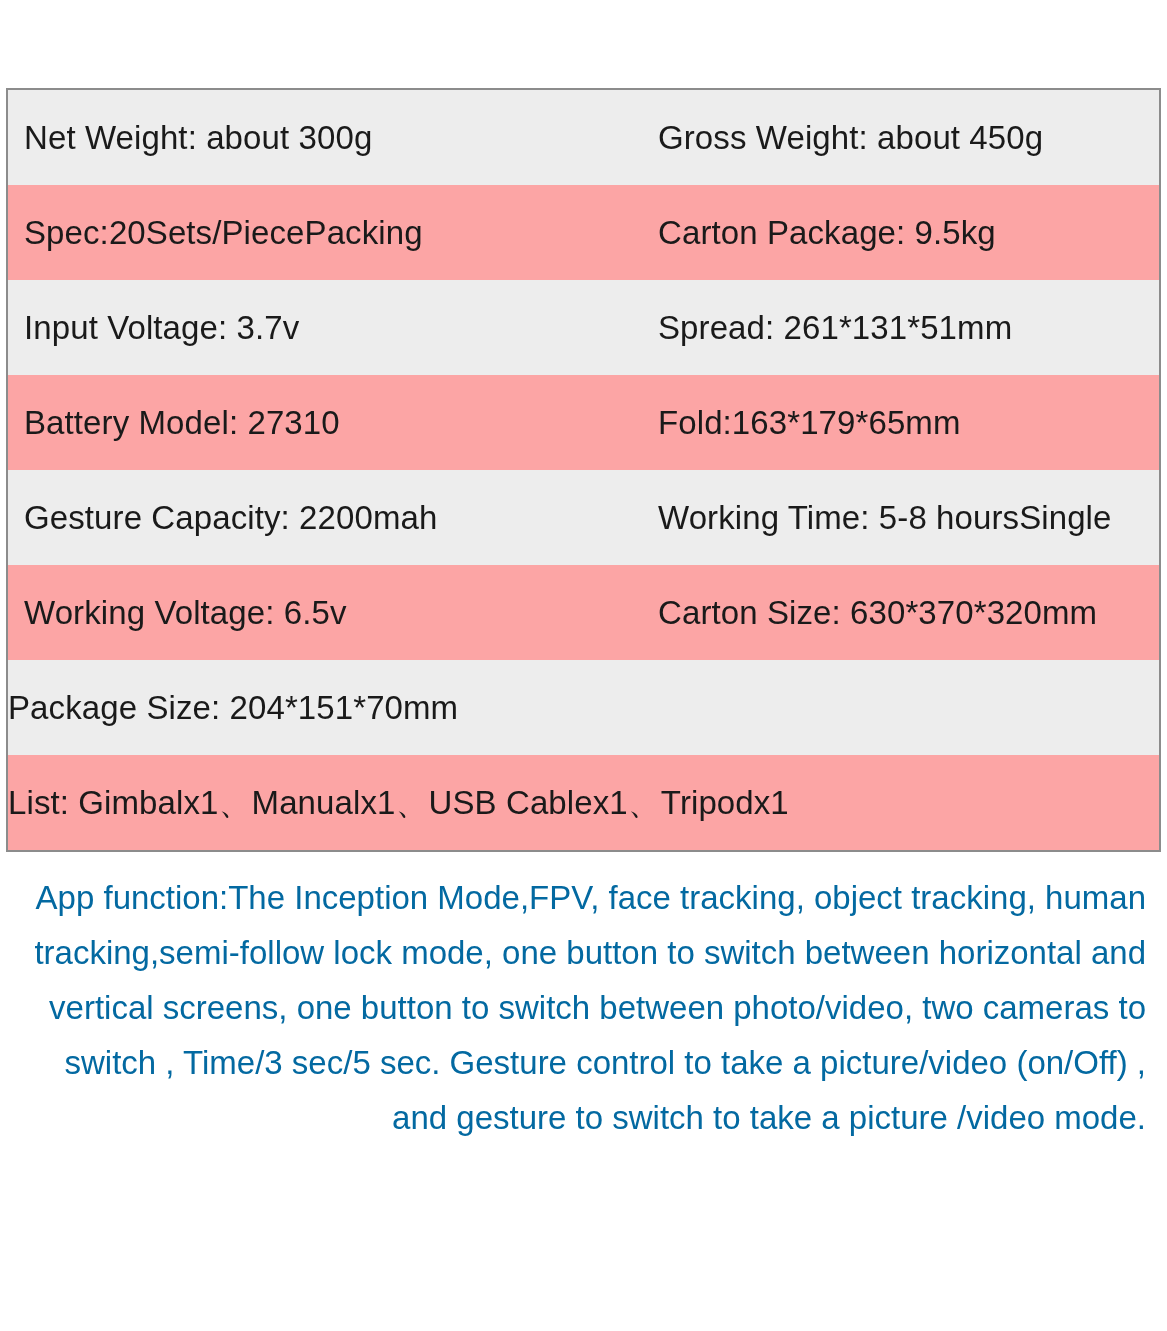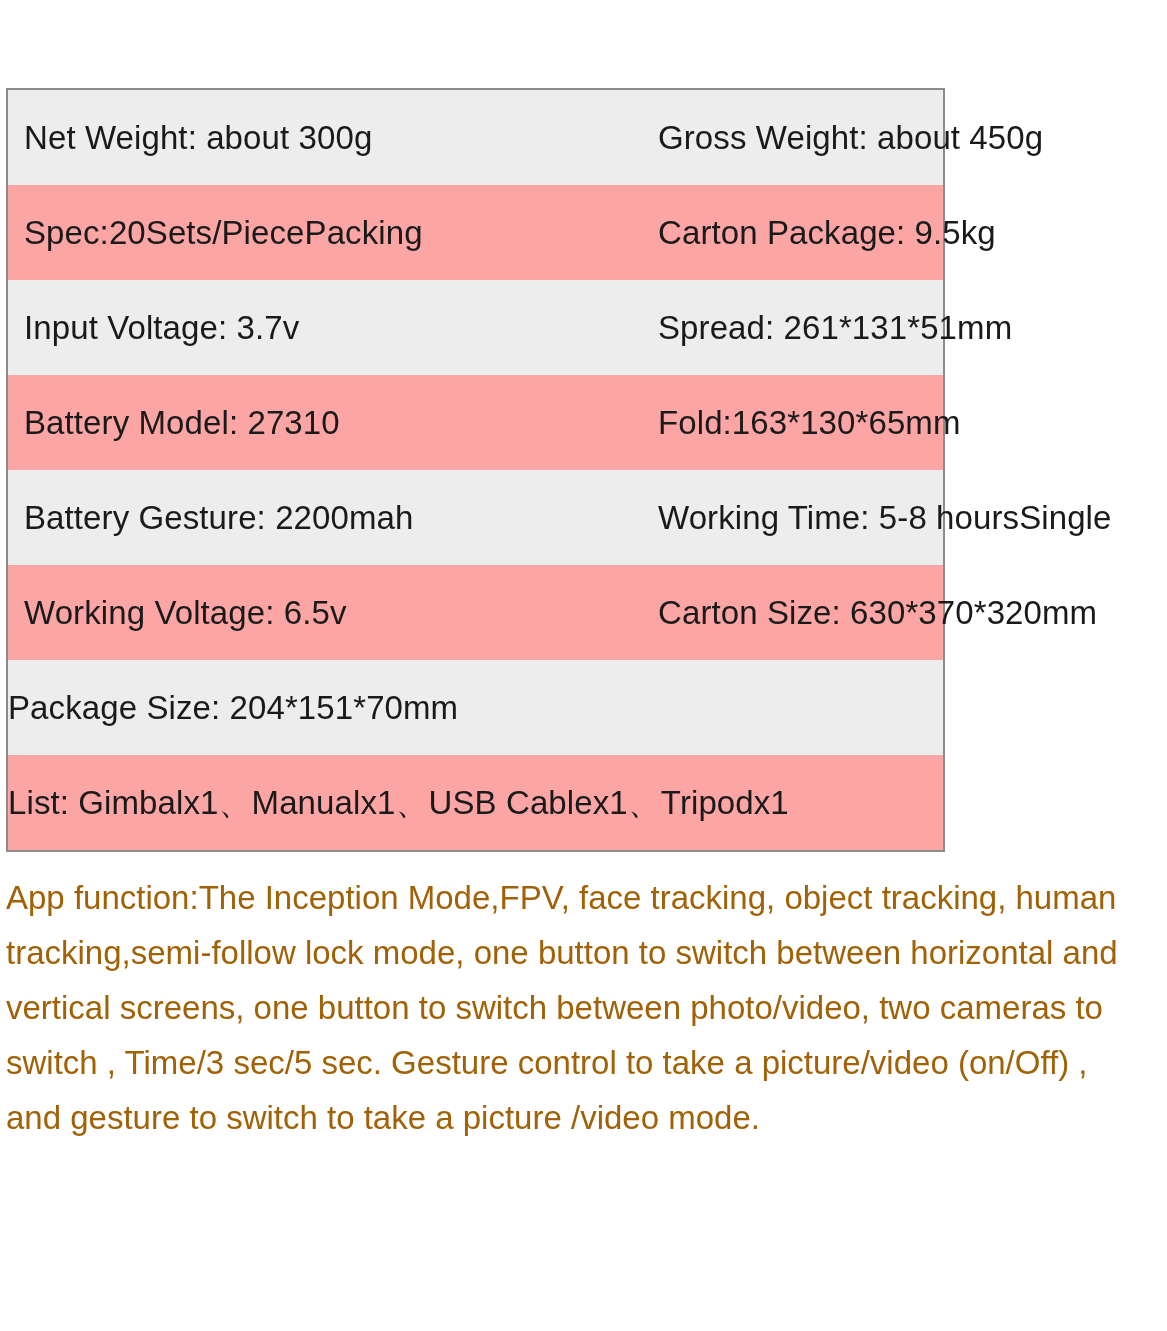--- a/index.html
+++ b/index.html
@@ -17,21 +17,21 @@
   .page {
     position: relative;
     width: 1167px;
     height: 1331px;
     box-sizing: border-box;
   }
   .spec-table {
     position: absolute;
     left: 6px;
     top: 88px;
-    width: 939px;
+    width: 1155px;
     border: 2px solid #8c8c8c;
     box-sizing: border-box;
     background: #ffffff;
   }
   .spec-row {
     display: flex;
     align-items: center;
     box-sizing: border-box;
     height: 95px;
   }
@@ -50,34 +50,34 @@
   }
   .cell-left {
     flex: 0 0 640px;
     padding-left: 16px;
     box-sizing: border-box;
   }
   .cell-right {
     flex: 1 1 auto;
     padding-left: 10px;
     box-sizing: border-box;
-    text-align: center;
   }
   .cell-full {
     flex: 1 1 auto;
     box-sizing: border-box;
   }
   .app-function {
     position: absolute;
     left: 6px;
     top: 870px;
     width: 1140px;
     font-size: 33px;
     line-height: 55px;
-    color: #a16207;
+    color: #0369a1;
+    text-align: right;
   }
 </style>
 </head>
 <body>
 
 <div class="page">
 
   <div class="spec-table">
 
     <div class="spec-row light">
@@ -90,25 +90,25 @@
       <div class="cell cell-right">Carton Package: 9.5kg</div>
     </div>
 
     <div class="spec-row light">
       <div class="cell cell-left">Input Voltage: 3.7v</div>
       <div class="cell cell-right">Spread: 261*131*51mm</div>
     </div>
 
     <div class="spec-row dark">
       <div class="cell cell-left">Battery Model: 27310</div>
-      <div class="cell cell-right">Fold:163*130*65mm</div>
+      <div class="cell cell-right">Fold:163*179*65mm</div>
     </div>
 
     <div class="spec-row light">
-      <div class="cell cell-left">Battery Gesture: 2200mah</div>
+      <div class="cell cell-left">Gesture Capacity: 2200mah</div>
       <div class="cell cell-right">Working Time: 5-8 hoursSingle</div>
     </div>
 
     <div class="spec-row dark">
       <div class="cell cell-left">Working Voltage: 6.5v</div>
       <div class="cell cell-right">Carton Size: 630*370*320mm</div>
     </div>
 
     <div class="spec-row light">
       <div class="cell cell-full">Package Size: 204*151*70mm</div>

